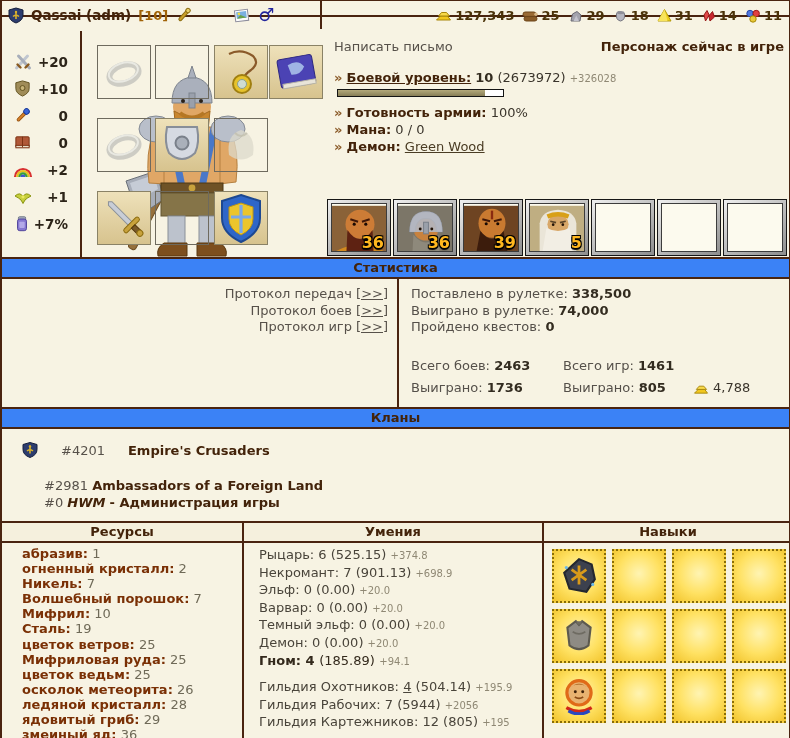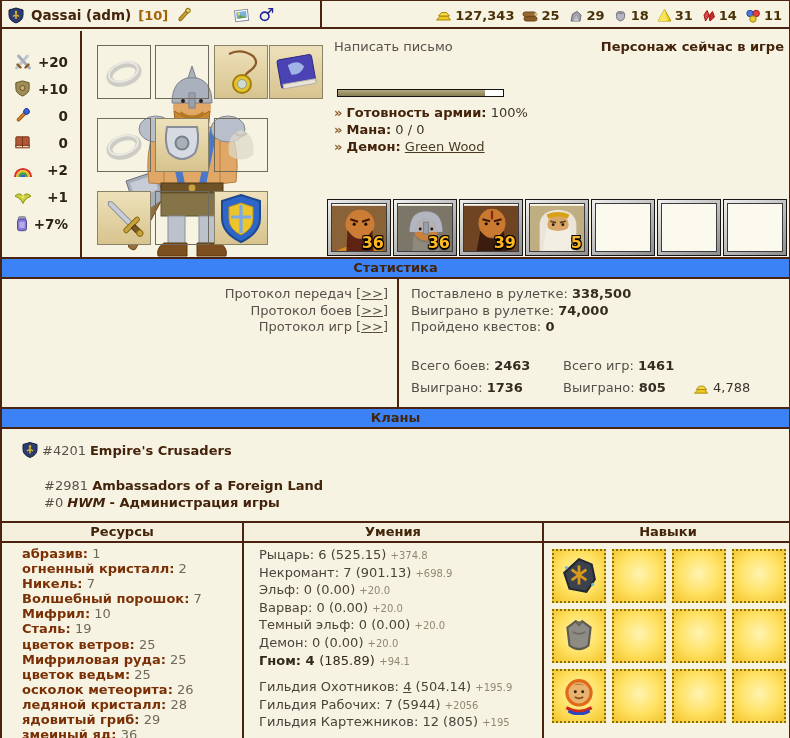--- a/index.html
+++ b/index.html
@@ -5,21 +5,21 @@
   html,body{margin:0;padding:0;background:#d8d4c4;}
   .page{position:relative;width:790px;height:738px;background:#f7f3e3;border-left:2px solid #4a2410;border-right:1px solid #4a2410;border-top:1px solid #4a2410;
         box-sizing:border-box;overflow:hidden;font-family:"DejaVu Sans","Liberation Sans",sans-serif;font-size:13px;color:#55504a;}
   svg{display:block}
   b{color:#332c20}
   .link{cursor:pointer}
   .u{text-decoration:underline}
   .small{font-size:10px;color:#8f8874}
 
   
-  .topbar{position:absolute;left:0;top:0;width:100%;height:28px;border-bottom:2px solid #4a2410;box-sizing:border-box;}
+  .topbar{position:absolute;left:0;top:0;width:100%;height:16px;border-bottom:2px solid #4a2410;box-sizing:border-box;}
   .topbar-left{position:absolute;left:0;top:0;width:320px;height:28px;border-right:2px solid #4a2410;box-sizing:border-box;display:flex;align-items:center;gap:7px;padding:0 6px;}
   .pname{font-weight:bold;color:#43230a;font-size:13.5px}
   .bracket{font-weight:bold;color:#a16207}
   .male{color:#23259c;font-weight:bold;font-size:18px;line-height:1}
   .sp{flex:0 0 26px}
   .topbar-right{position:absolute;left:322px;right:0;top:0;height:28px;display:flex;align-items:center;justify-content:flex-end;gap:8px;padding-right:7px;}
   .res{display:flex;align-items:center;gap:3px;font-weight:bold;color:#4a3208}
 
   
   .statcol{position:absolute;left:0;top:30px;width:80px;height:226px;border-right:2px solid #4a2410;box-sizing:border-box;padding-top:17px;}
@@ -67,21 +67,21 @@
   .proto-link{color:#57514a;text-decoration:underline;cursor:pointer}
   .sb-right{position:absolute;left:399px;top:0;right:0;padding:7px 0 0 10px;line-height:16.5px}
   .totals{margin-top:20px}
   .trow{display:flex;align-items:center;height:22px}
   .trow.gap{margin-top:5px}
   .tc1{width:152px}.tc2{width:130px}
   .tc3{display:flex;align-items:center;gap:4px}
 
   
   .clans-body{position:absolute;top:428px;left:0;right:0;height:92px;}
-  .clan1{position:absolute;left:20px;top:12px;display:flex;align-items:center;gap:4px}
+  .clan1{position:absolute;left:20px;top:12px;display:flex;align-items:center;gap:23px}
   .clan-id{color:#57514a}
   .clan-name{font-weight:bold;color:#43230a;cursor:pointer}
   .clan-rest{position:absolute;left:42px;top:48px;line-height:17px}
 
   
   .bottom{position:absolute;top:520px;left:0;right:0;height:218px;}
   .colhdr{position:absolute;top:0;height:22px;border-top:2px solid #4a2410;border-bottom:2px solid #4a2410;box-sizing:border-box;text-align:center;
           font-weight:bold;color:#43230a;line-height:17px;background:#f5f0dd}
   #h-res{left:0;width:240px}
   #h-skill{left:240px;width:300px;border-left:2px solid #4a2410}
@@ -371,20 +371,27 @@
           <path d="M26 13 V41 M16 25 H36" stroke="#7aa8e8" stroke-width="3.2"></path>
         </svg>
     </div>
   </div>
 
   <div class="info">
     <div class="info-top">
       <span class="write-letter">Написать письмо</span>
       <span class="online">Персонаж сейчас в игре</span>
     </div>
+    <div class="lvl-line">
+      <span class="bullet">»</span>
+      <span class="ilabel u link">Боевой уровень:</span>
+      <b>10</b>
+      <span class="ival">(2673972)</span>
+      <span class="small">+326028</span>
+    </div>
     <div class="pbar">
       <div class="pfill" style="width: 89%;"></div>
     </div>
     <div class="ilines">
       <div>
         <span class="bullet">»</span>
         <span class="ilabel">Готовность армии:</span>
         <span class="ival">100%</span>
       </div>
       <div>

